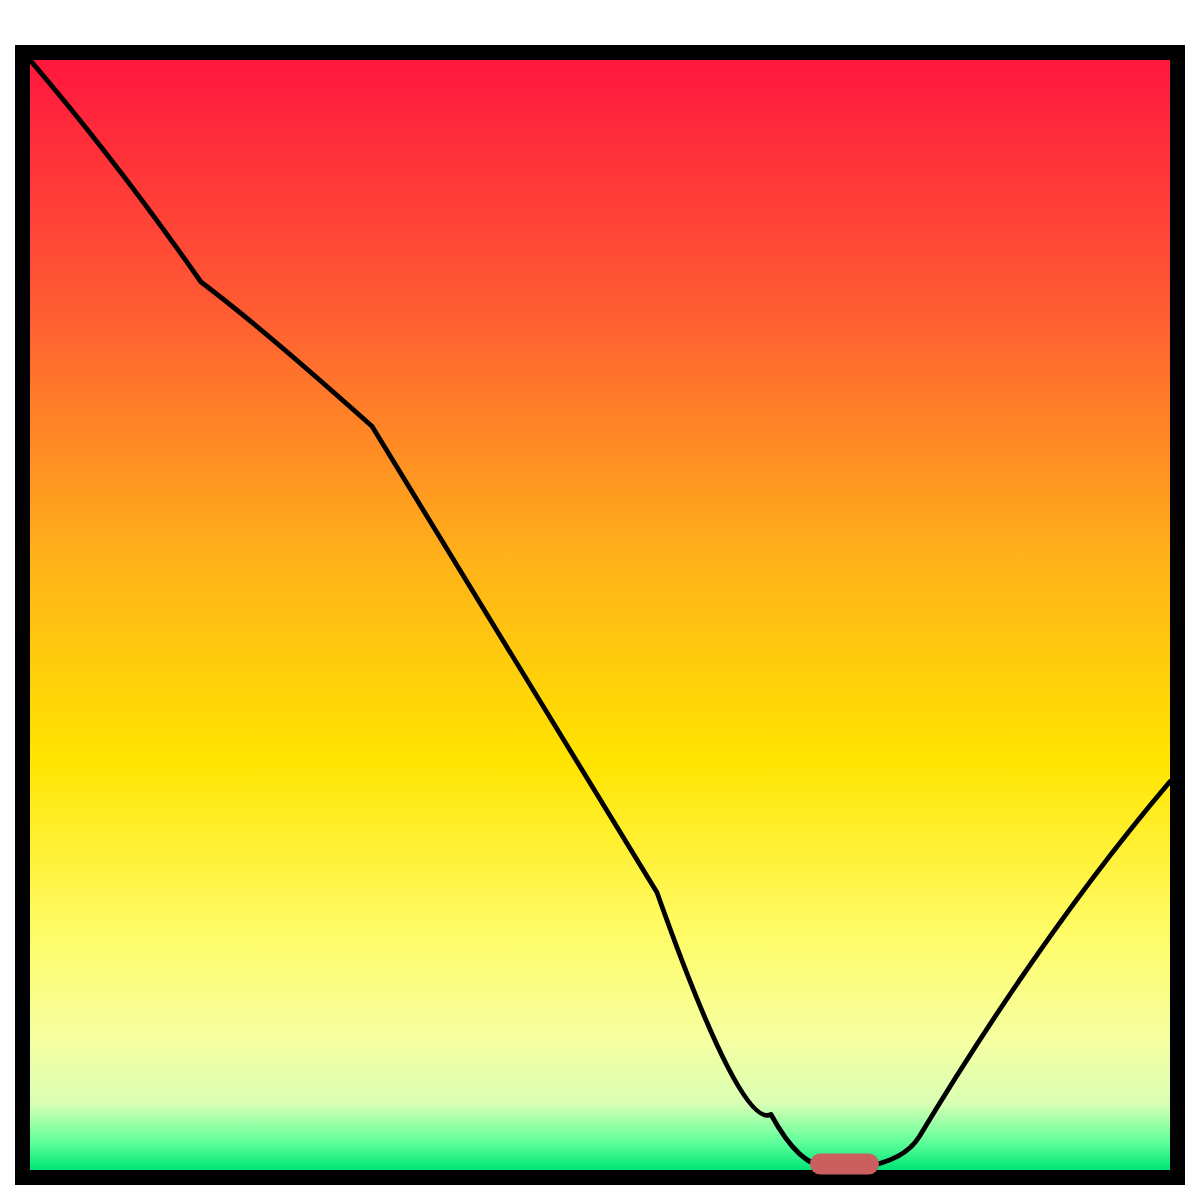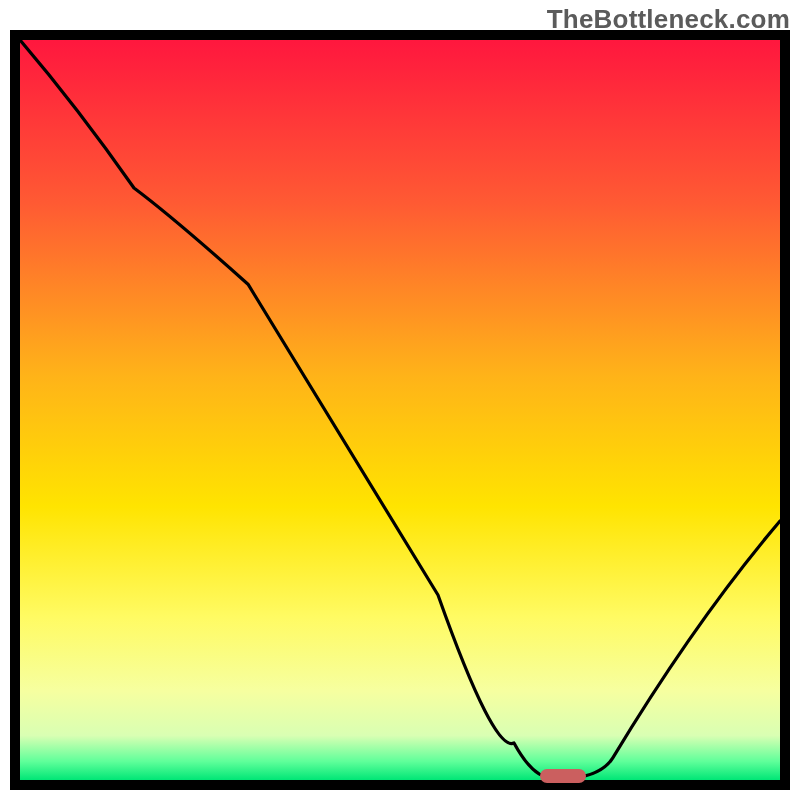--- a/index.html
+++ b/index.html
@@ -49,21 +49,20 @@
     height: 100%;
     display: block;
     pointer-events: none;
   }
 </style>
 </head>
 <body>
 
 <div class="stage">
 
-  <div class="watermark">TheBottleneck.com</div>
 
   <div class="frame">
 
     <svg class="plot" viewBox="0 0 760 740" preserveAspectRatio="none">
       <defs>
         <linearGradient id="bg-grad" x1="0" y1="0" x2="0" y2="1">
             <stop offset="0%" stop-color="#ff173e"></stop>
             <stop offset="22%" stop-color="#ff5a33"></stop>
             <stop offset="45%" stop-color="#ffb219"></stop>
             <stop offset="63%" stop-color="#ffe400"></stop>

